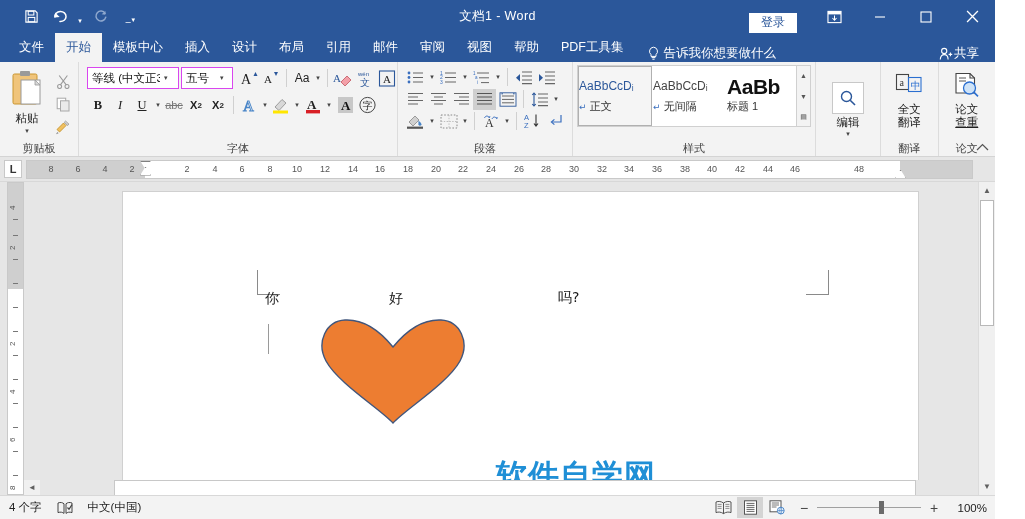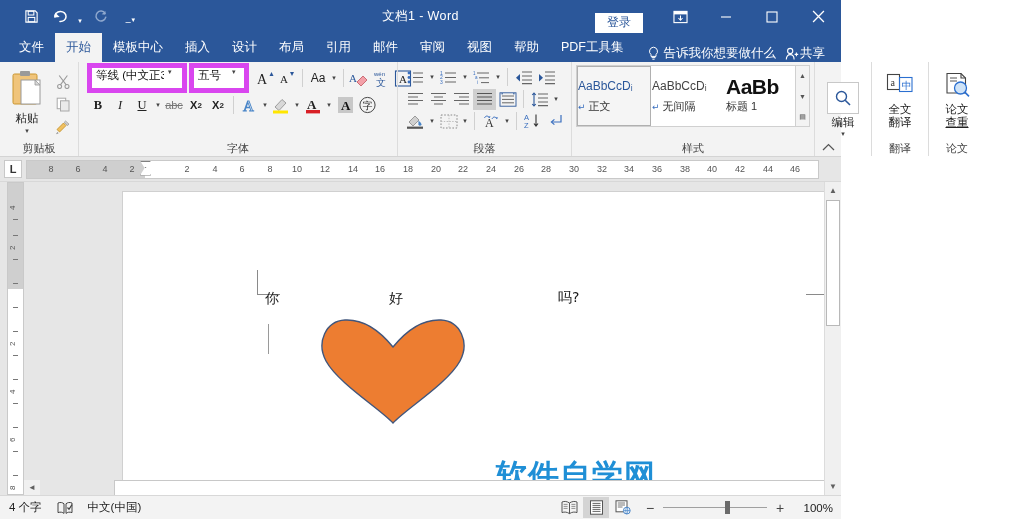--- a/index.html
+++ b/index.html
@@ -2,21 +2,21 @@
 <html><head>
 <meta charset="utf-8">
 <style>
   html,body{margin:0;padding:0;}
   body{
     width:1025px;height:519px;overflow:hidden;
     font-family:"Liberation Sans","DejaVu Sans",sans-serif;
     font-size:12px;color:#1a1a1a;background:#fff;
     -webkit-font-smoothing:antialiased;
   }
-  .app{width:841px;height:519px;position:relative;display:flex;flex-direction:column;background:#6d28d9;}
+  .app{width:995px;height:519px;position:relative;display:flex;flex-direction:column;background:#6d28d9;}
 
   
   .titlebar{height:33px;background:#2b579a;display:flex;align-items:center;position:relative;flex:0 0 33px;}
   .qat{display:flex;align-items:center;padding-left:18px;gap:2px;}
   .qat-btn{width:26px;height:24px;display:flex;align-items:center;justify-content:center;color:#fff;cursor:pointer;}
   .qat-btn svg{display:block;}
   .qat-caret{width:12px;height:24px;display:flex;align-items:flex-end;justify-content:center;padding-bottom:7px;color:#fff;font-size:7px;cursor:pointer;}
   .title-center{position:absolute;left:0;right:0;text-align:center;color:#fff;font-size:12.5px;letter-spacing:.4px;pointer-events:none;}
   .title-right{margin-left:auto;display:flex;align-items:flex-end;height:33px;}
   .signin{background:#fff;color:#2b579a;font-size:12px;padding:3px 12px 4px;margin-right:14px;cursor:pointer;line-height:1.1;}
@@ -41,21 +41,21 @@
   .paste-btn{width:46px;display:flex;flex-direction:column;align-items:center;cursor:pointer;padding-top:3px;}
   .paste-label{font-size:11.5px;color:#222;margin-top:1px;}
   .paste-caret{font-size:7px;color:#444;line-height:7px;margin-top:1px;}
   .clip-small{display:flex;flex-direction:column;gap:2px;padding-top:5px;padding-left:2px;}
   .clip-small .ic{width:22px;height:21px;display:flex;align-items:center;justify-content:center;cursor:pointer;}
 
   
   .row{display:flex;align-items:center;}
   .row1{height:24px;}
   .row2{height:24px;margin-top:3px;}
-  .fontbox{height:20px;border:5px solid #d946ef;background:#fff;display:flex;align-items:flex-start;font-size:11.5px;padding:0 2px 0 4px;cursor:pointer;color:#111;}
+  .fontbox{height:20px;border:1px solid #d946ef;background:#fff;display:flex;align-items:center;font-size:11.5px;padding:0 2px 0 4px;cursor:pointer;color:#111;}
   .fontbox .cv{font-size:7px;color:#444;margin-left:4px;margin-right:2px;}
   .tbtn{min-width:22px;height:22px;display:flex;align-items:center;justify-content:center;cursor:pointer;font-size:12.5px;color:#222;}
   .caret{font-size:7px;color:#444;width:10px;text-align:center;cursor:pointer;}
   .vsep{width:1px;height:18px;background:#d0d0d0;margin:0 4px;}
 
   
   .pbtn{width:23px;height:21px;display:flex;align-items:center;justify-content:center;cursor:pointer;}
   .pbtn.on{background:#cfcfcf;}
 
   

